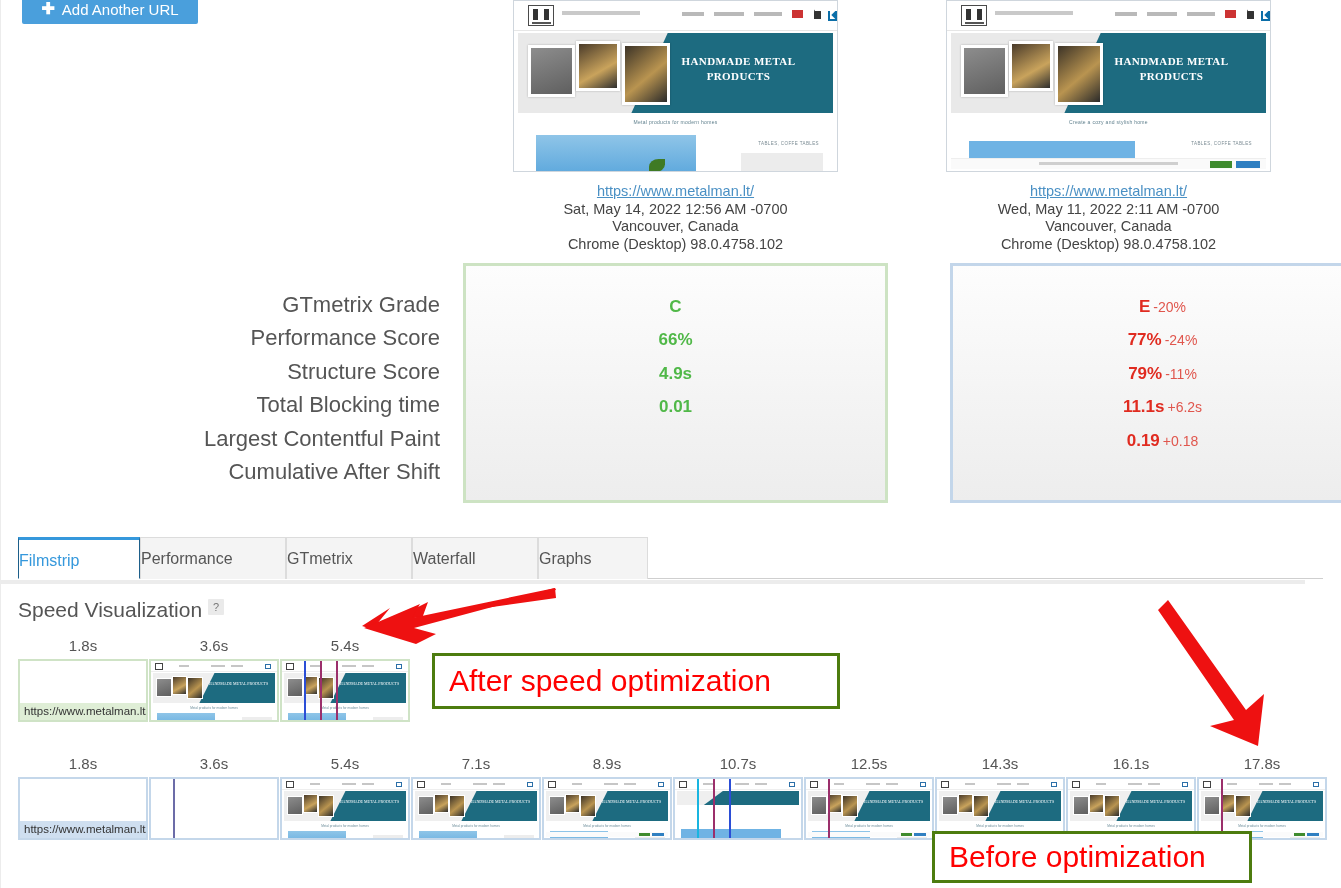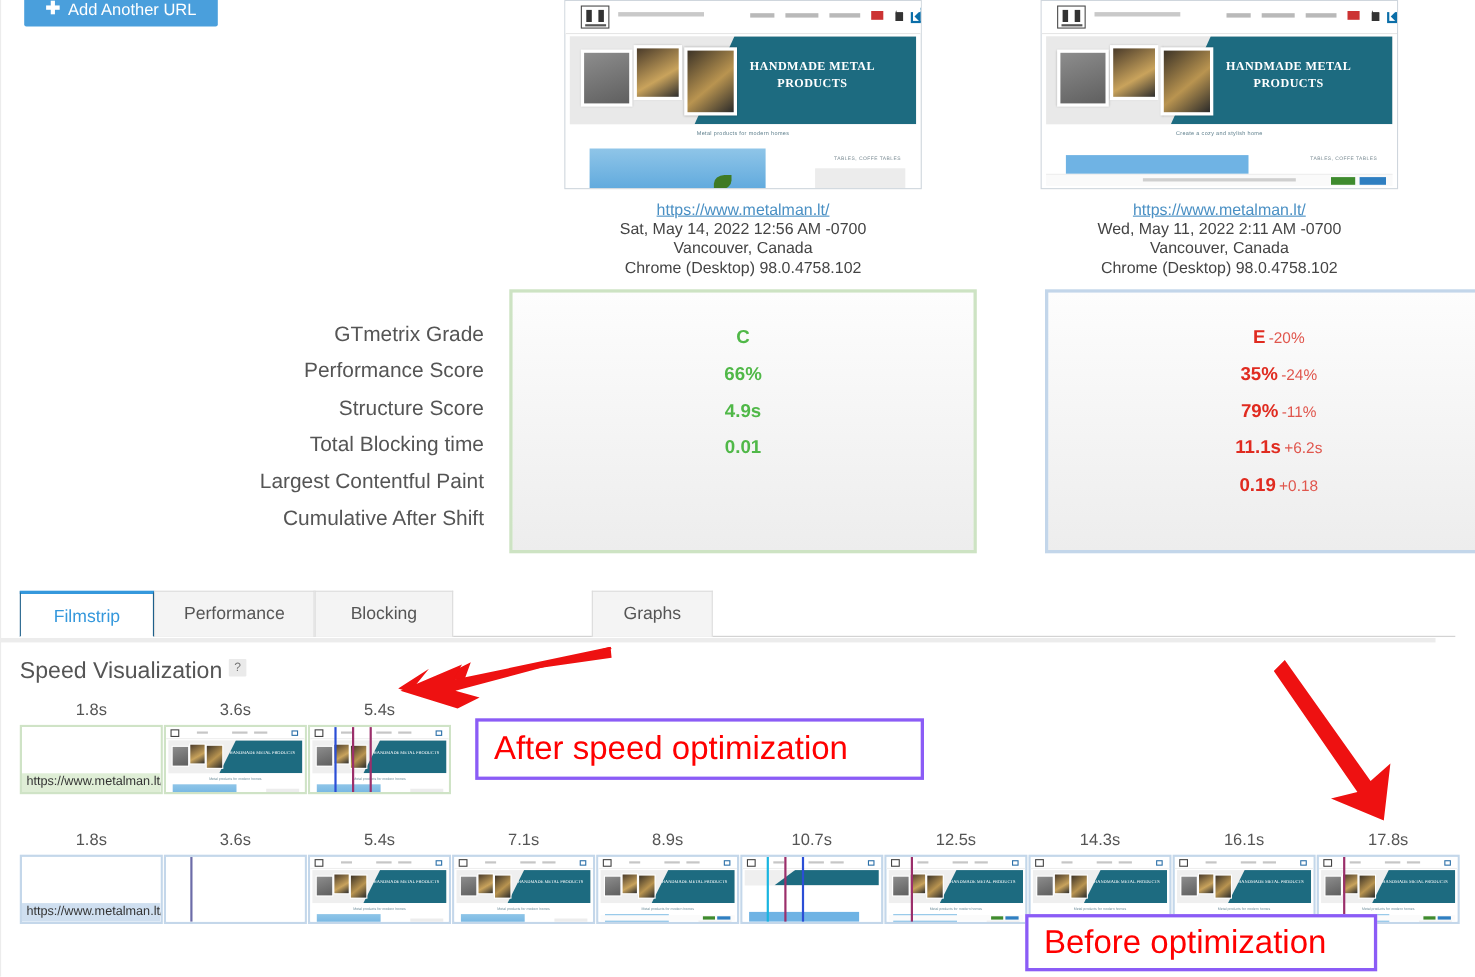--- a/index.html
+++ b/index.html
@@ -81,42 +81,42 @@
   .cookiebar .t { position:absolute; left:28%; top:3px; width:44%; height:3px; background:#cfcfcf; }
   .cookiebar .b1 { position:absolute; right:34px; top:2px; width:22px; height:7px; background:#3f8b2e; }
   .cookiebar .b2 { position:absolute; right:6px; top:2px; width:24px; height:7px; background:#2f7fc1; }
   .shot-corner { position:absolute; right:0; top:0; width:22px; height:10px; background:#fff; }
 
   .meta { text-align:center; margin-top:11px; font-size:14.5px; line-height:17.5px; color:#444; font-family:"Liberation Sans", sans-serif; }
   .meta a { color:#4a90c4; text-decoration:underline; }
 
   
   .metric-labels { position:absolute; left:190px; top:288px; width:250px; text-align:right; }
-  .metric-labels div { height:33.4px; line-height:33.4px; font-size:19px; color:#555; }
+  .metric-labels div { height:33.4px; line-height:33.4px; font-size:22px; color:#555; }
 
   .metric-box {
     position:absolute; top:263px; height:240px;
     background:linear-gradient(#fdfdfd,#ededed);
   }
   .metric-box.green { left:463px; width:425px; border:3px solid #cde3c3; }
   .metric-box.blue  { left:950px; width:425px; border:3px solid #c3d6ea; }
   .metric-box .rows { position:absolute; left:0; right:0; top:24px; }
   .metric-box .row { height:33.4px; line-height:33.4px; text-align:center; }
   .metric-box .val { font-size:17px; font-weight:bold; }
   .metric-box.green .val { color:#50b848; }
   .metric-box.blue  .val { color:#e02b20; }
   .metric-box .delta { font-size:14px; color:#e0564d; margin-left:3px; font-weight:normal; }
 
   
   .tabs { position:absolute; left:18px; top:537px; width:1305px; height:42px; }
   .tabs .strip { position:absolute; left:0; right:0; bottom:0; height:1px; background:#cfcfcf; }
   .tab {
     position:absolute; top:0; height:42px; line-height:42px;
     background:#f4f4f4; border:1px solid #dcdcdc; border-bottom:none;
-    font-size:16px; color:#555; text-align:center; cursor:pointer;
+    font-size:16px; color:#555; cursor:pointer;
   }
   .tab.active { background:#fff; border:1px solid #1d5f8a; border-top:3px solid #3598dc; color:#3598dc; border-bottom:1px solid #fff; z-index:2; }
   .tabs-underline { position:absolute; left:0; top:580px; width:1305px; height:4px; background:#ececec; }
 
   
   .sv-title { position:absolute; left:18px; top:598px; font-size:21px; color:#555; }
   .help-badge { display:inline-block; width:16px; height:16px; background:#eaeaea; color:#777;
                 font-size:11px; line-height:16px; text-align:center; vertical-align:6px; margin-left:6px; border-radius:1px; cursor:pointer; }
 
   .filmrow { position:absolute; left:18px; }
@@ -151,21 +151,21 @@
   .m-blue.flat { background:#6fb3e4; height:9px; }
   .m-grey { position:absolute; right:5px; top:56px; width:30px; height:7px; background:#ededed; }
   .m-cook { position:absolute; left:2px; right:2px; bottom:1px; height:5px; background:#fbfbfb; }
   .m-cook .cg { position:absolute; right:18px; top:1px; width:11px; height:3px; background:#3f8b2e; }
   .m-cook .cb { position:absolute; right:4px; top:1px; width:12px; height:3px; background:#2f7fc1; }
   .m-white { position:absolute; inset:0; background:#fff; }
   .m-line { position:absolute; top:0; bottom:0; width:2px; }
 
   
   .anno {
-    position:absolute; background:#fff; border:3px solid #8b5cf6;
+    position:absolute; background:#fff; border:3px solid #4d7c0f;
     color:#ff0000; font-size:30px; line-height:1; display:flex; align-items:center;
     padding:0 14px; white-space:nowrap; font-family:"Liberation Sans", sans-serif;
   }
   #anno-after  { left:432px; top:653px; width:408px; height:56px; }
   #anno-before { left:932px; top:831px; width:320px; height:52px; }
   .arrow { position:absolute; }
 </style>
 </head>
 <body>
 
@@ -286,32 +286,33 @@
     <div class="rows" id="metric-values-left">
         <div class="row"><span class="val">C</span></div>
         <div class="row"><span class="val">66%</span></div>
         <div class="row"><span class="val">4.9s</span></div>
         <div class="row"><span class="val">0.01</span></div>
       </div>
   </div>
   <div class="metric-box blue">
     <div class="rows" id="metric-values-right">
         <div class="row"><span class="val">E</span><span class="delta">-20%</span></div>
-        <div class="row"><span class="val">35%</span><span class="delta">-24%</span></div>
+        <div class="row"><span class="val">77%</span><span class="delta">-24%</span></div>
         <div class="row"><span class="val">79%</span><span class="delta">-11%</span></div>
         <div class="row"><span class="val">11.1s</span><span class="delta">+6.2s</span></div>
         <div class="row"><span class="val">0.19</span><span class="delta">+0.18</span></div>
       </div>
   </div>
 
   <div class="tabs" id="tabs">
     <div class="strip"></div>
   <div class="tab active" style="left: 0px; width: 122px;"><span>Filmstrip</span></div>
       <div class="tab" style="left: 122px; width: 146px;"><span>Performance</span></div>
-      <div class="tab" style="left: 268px; width: 126px;"><span>Blocking</span></div>
+      <div class="tab" style="left: 268px; width: 126px;"><span>GTmetrix</span></div>
+      <div class="tab" style="left: 394px; width: 126px;"><span>Waterfall</span></div>
       <div class="tab" style="left: 520px; width: 110px;"><span>Graphs</span></div>
     </div>
   <div class="tabs-underline"></div>
 
   <div class="sv-title">
     <span>Speed Visualization</span><span class="help-badge">?</span>
   </div>
 
   <div class="filmrow row1" id="filmrow-0" style="top: 637px; width: 393px;">
     <div class="times">

